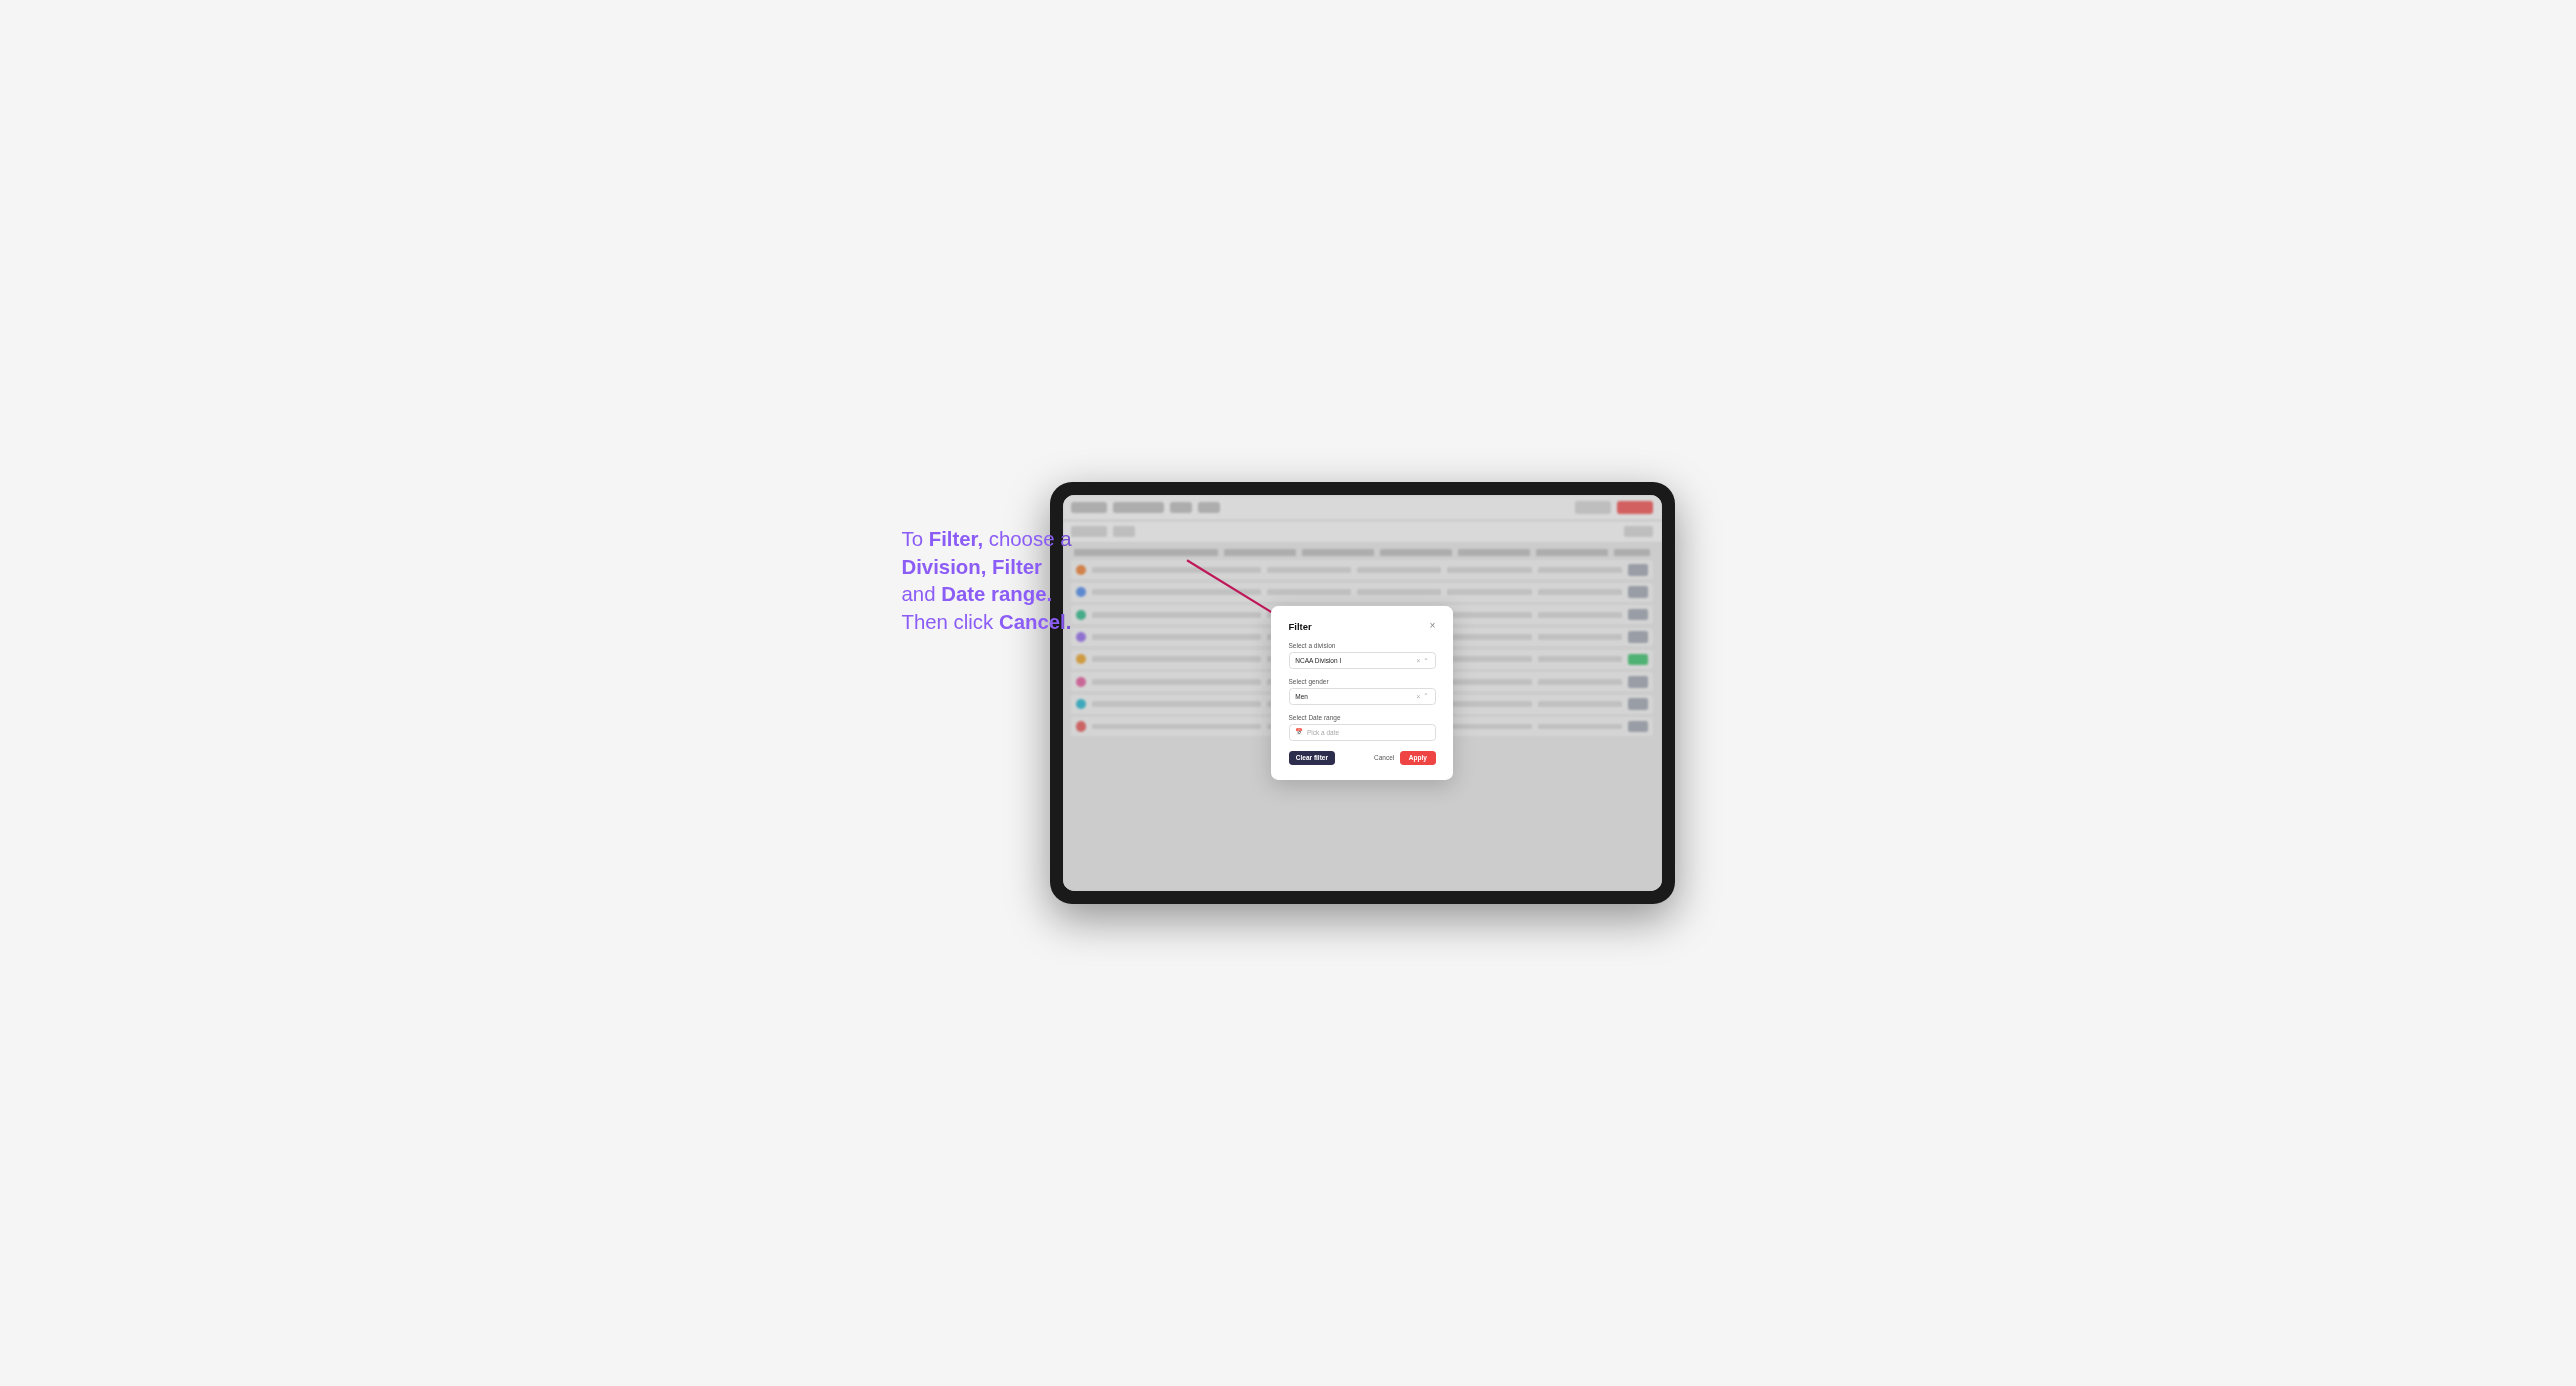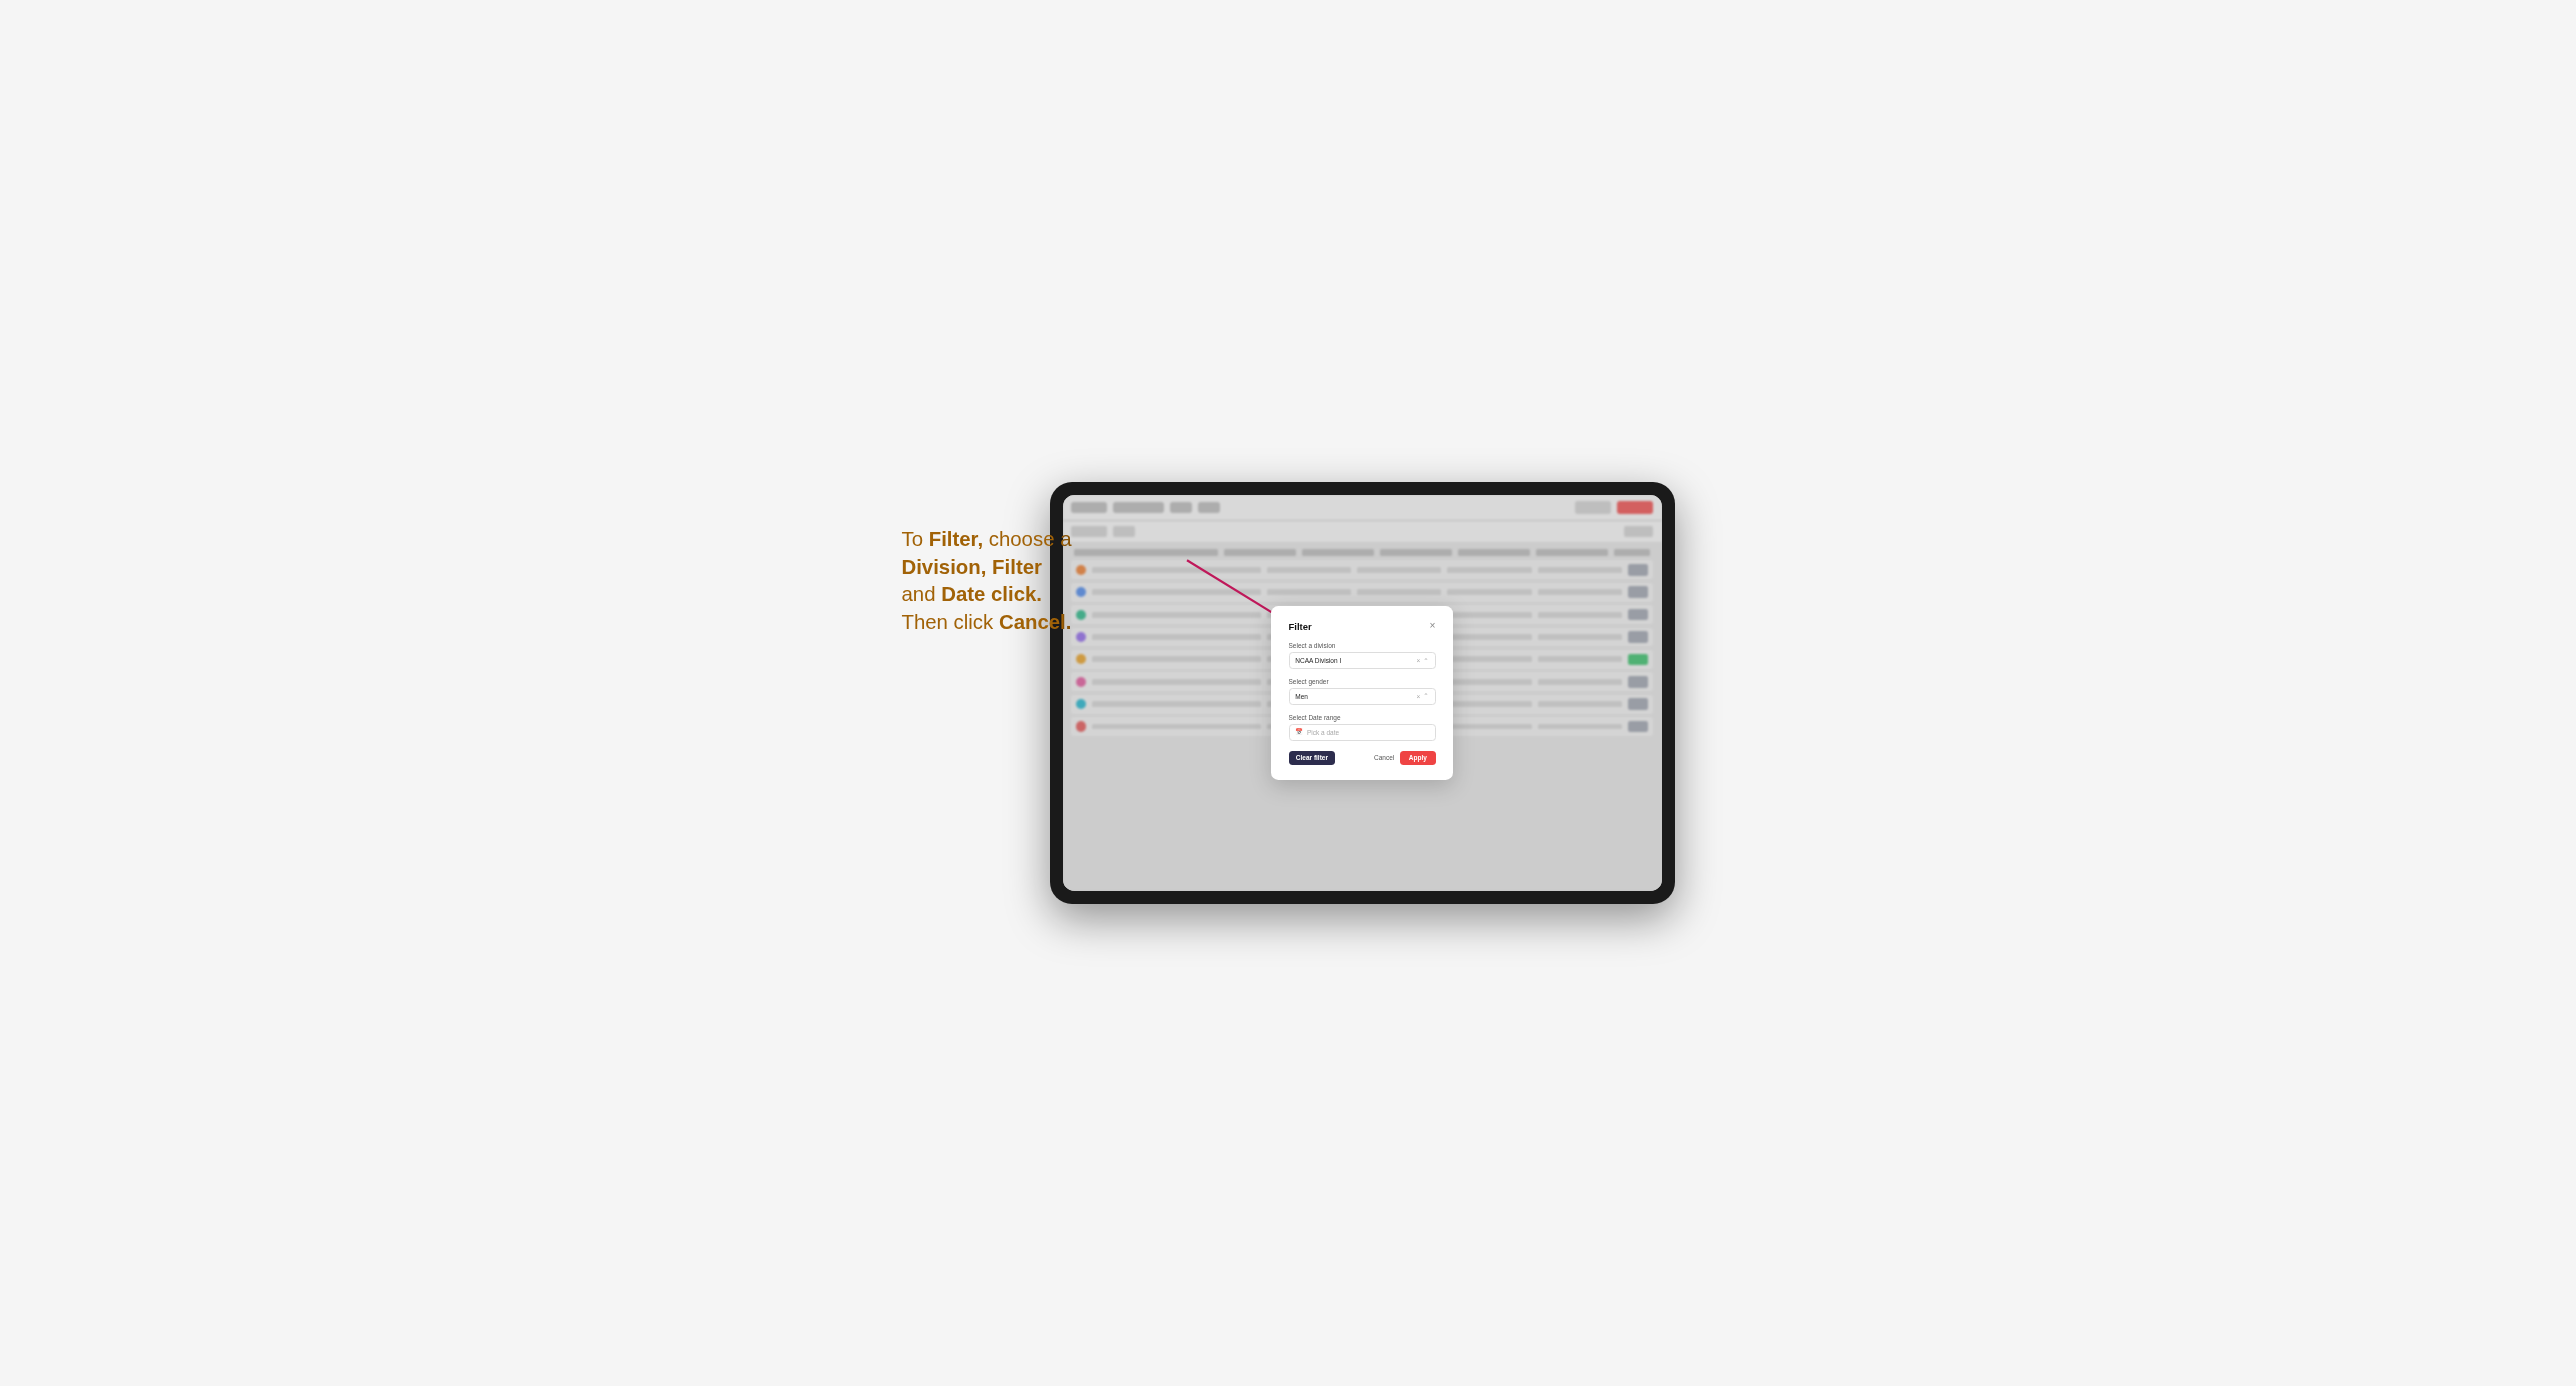--- a/index.html
+++ b/index.html
@@ -21,21 +21,21 @@
       padding: 29px 14.5px;
       gap: 0;
     }
 
     
     .instructions {
       flex: 0 0 auto;
       max-width: 204px;
       font-size: 20.4px;
       line-height: 1.35;
-      color: #a16207;
+      color: #8b5cf6;
       margin-top: 44px;
       margin-right: -22px;
       z-index: 10;
     }
 
     
     .tablet-frame {
       flex: 0 0 auto;
       background: #1a1a1a;
       border-radius: 22px;
@@ -296,21 +296,21 @@
   </style>
 </head>
 <body>
 
 <div class="scene">
 
   <div class="instructions">
     <span>
       To <strong>Filter,</strong> choose a<br>
       <strong>Division, Filter</strong><br>
-      and <strong>Date click.</strong><br>
+      and <strong>Date range.</strong><br>
       Then click <strong>Cancel.</strong>
     </span>
   </div>
 
   <div class="tablet-frame">
     <div class="tablet-screen">
 
       <div class="app-bg">
         <div class="app-header">
           <div class="app-header-dot"></div>

